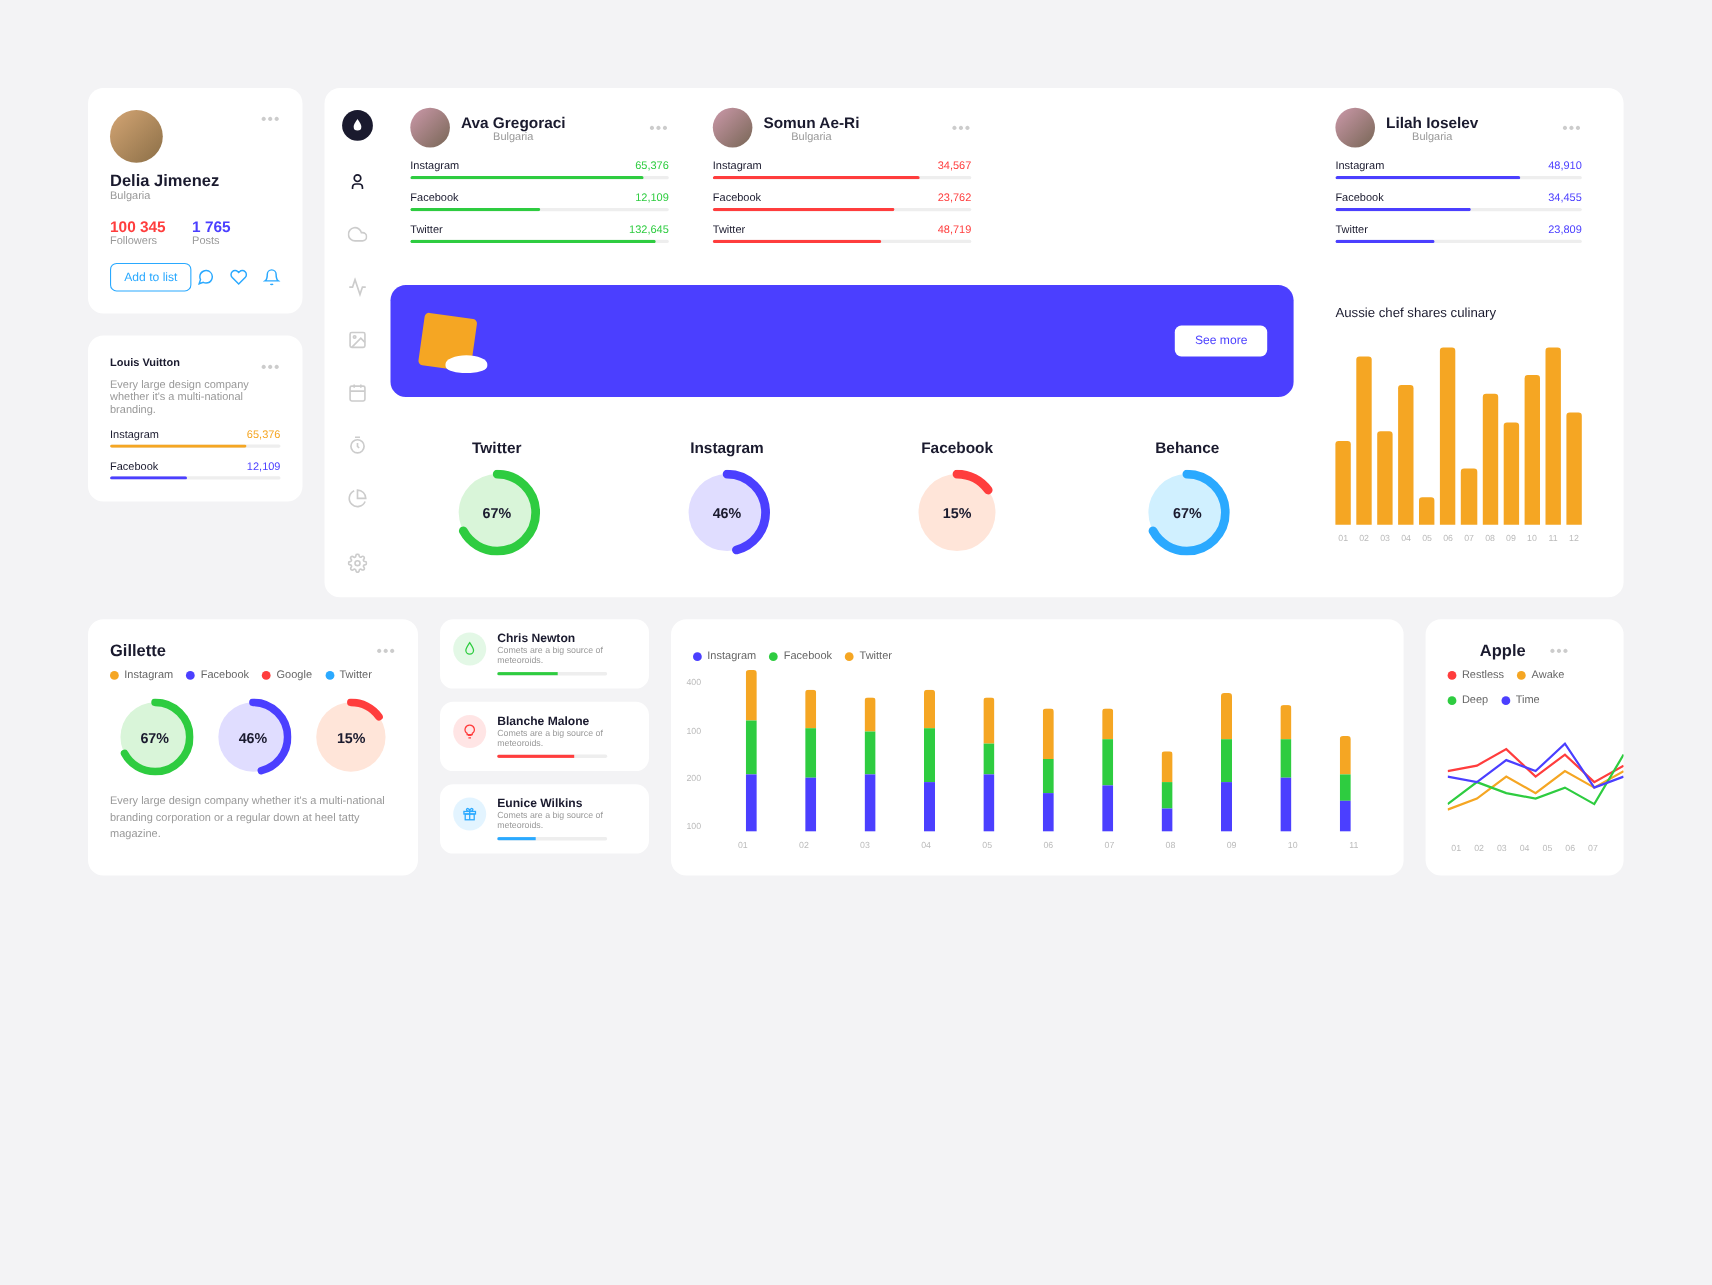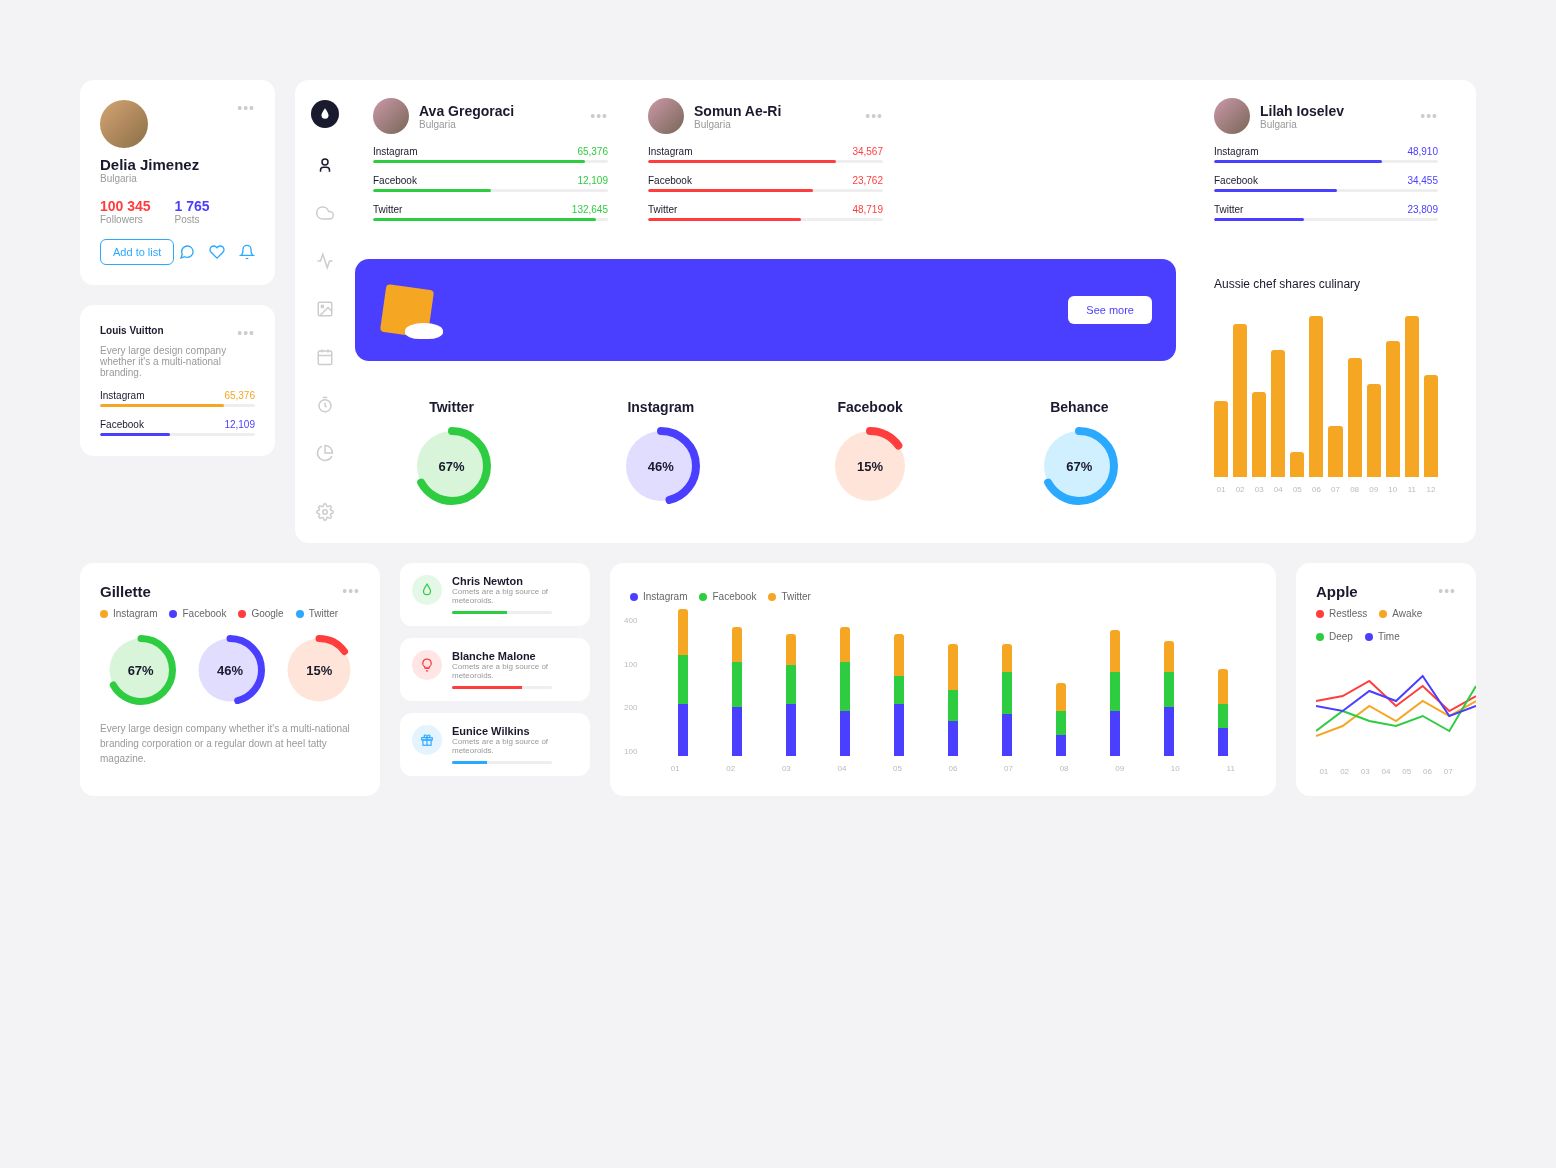--- a/index.html
+++ b/index.html
@@ -43,21 +43,21 @@
 .topbar { display: flex; align-items: center; gap: 8px; padding: 12px 0; }
 .avatars { margin-left: auto; display: flex; gap: 6px; align-items: center; }
 .av { width: 24px; height: 24px; border-radius: 50%; }
 .av1 { background:linear-gradient(135deg,#d4a574,#8b6f47); position:relative; }
 .av1::after{content:'';position:absolute;bottom:-1px;right:-1px;width:8px;height:8px;background:#2ecc40;border-radius:50%;border:2px solid #fff;}
 .av2 { background:linear-gradient(135deg,#5b9bd5,#2e5c8a); }
 .av3 { background:linear-gradient(135deg,#888,#555); }
 .plus-btn { width: 24px; height: 24px; border-radius: 50%; background: #4b3fff; color: #fff; display: flex; align-items: center; justify-content: center; cursor: pointer; font-size: 14px; font-weight:300; }
 .page-title { font-size: 24px; font-weight: 700; margin: 10px 0 18px; }
 
-.persons { display: grid; grid-template-columns: repeat(3,1fr); gap: 4px; }
+.persons { display: grid; grid-template-columns: repeat(3,1fr); gap: 4px; text-align: center; }
 .person { background: #fff; border-radius: 14px; padding: 18px; }
 .person-head { display: flex; align-items: center; gap: 10px; }
 .pav { width: 36px; height: 36px; border-radius: 50%; }
 .pname { font-weight: 600; font-size: 14px; }
 
 .banner { background: #4b3fff; border-radius: 14px; padding: 24px; display: flex; gap: 22px; align-items: center; margin-top: 20px; color: #fff; }
 .banner-illus { width: 60px; height: 54px; position: relative; flex-shrink:0; }
 .banner-illus::before { content:''; position:absolute; width:48px; height:48px; background:#f5a623; transform:rotate(8deg); top:4px; left:4px; border-radius:4px; }
 .banner-illus::after { content:''; position:absolute; width:38px; height:16px; background:#fff; border-radius:50% 50% 40% 40%; bottom:-2px; right:-4px; }
 .banner h4 { font-size: 14px; font-weight: 600; }
@@ -580,21 +580,21 @@
         <span>06</span>
         <span>07</span>
         <span>08</span>
         <span>09</span>
         <span>10</span>
         <span>11</span>
       </div>
   </div>
 
   <div class="card">
-    <div style="display:flex;justify-content:space-between;gap:22px;">
+    <div style="display:flex;justify-content:center;gap:22px;">
       <div style="font-weight:600;font-size:15px;">Apple</div>
       <span class="dots">•••</span>
     </div>
     <div class="legend" id="apple-legend">
         <span class="legend-item"><span class="ldot" style="background:#ff3d3d"></span>Restless</span>
         <span class="legend-item"><span class="ldot" style="background:#f5a623"></span>Awake</span>
         <span class="legend-item"><span class="ldot" style="background:#2ecc40"></span>Deep</span>
         <span class="legend-item"><span class="ldot" style="background:#4b3fff"></span>Time</span>
       </div>
     <svg class="apple-chart" id="apple-chart" viewBox="0 0 160 100">

